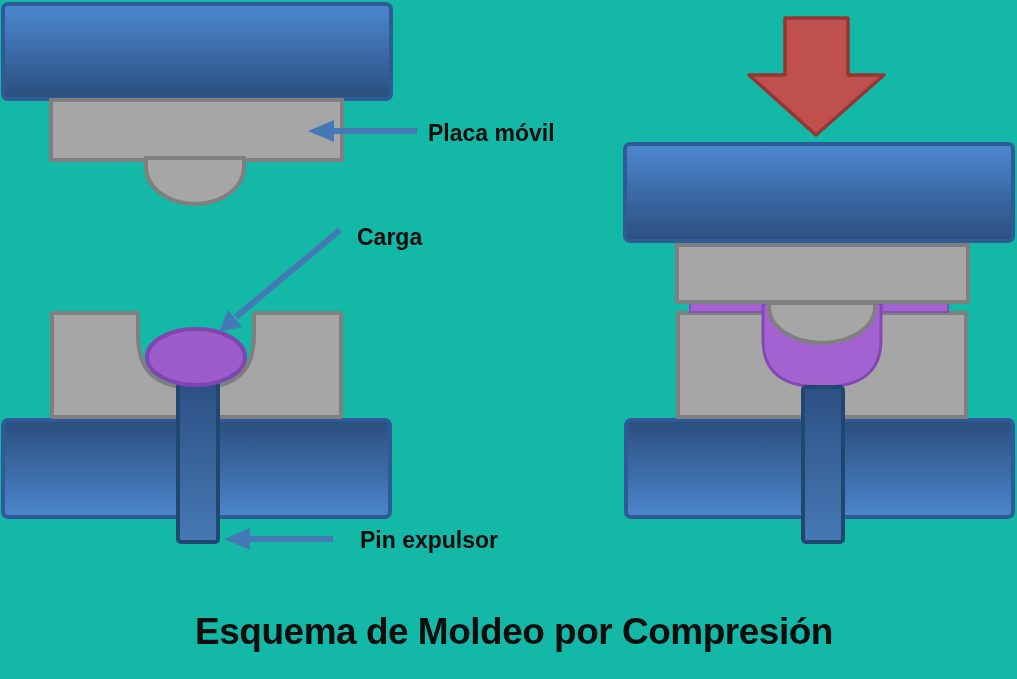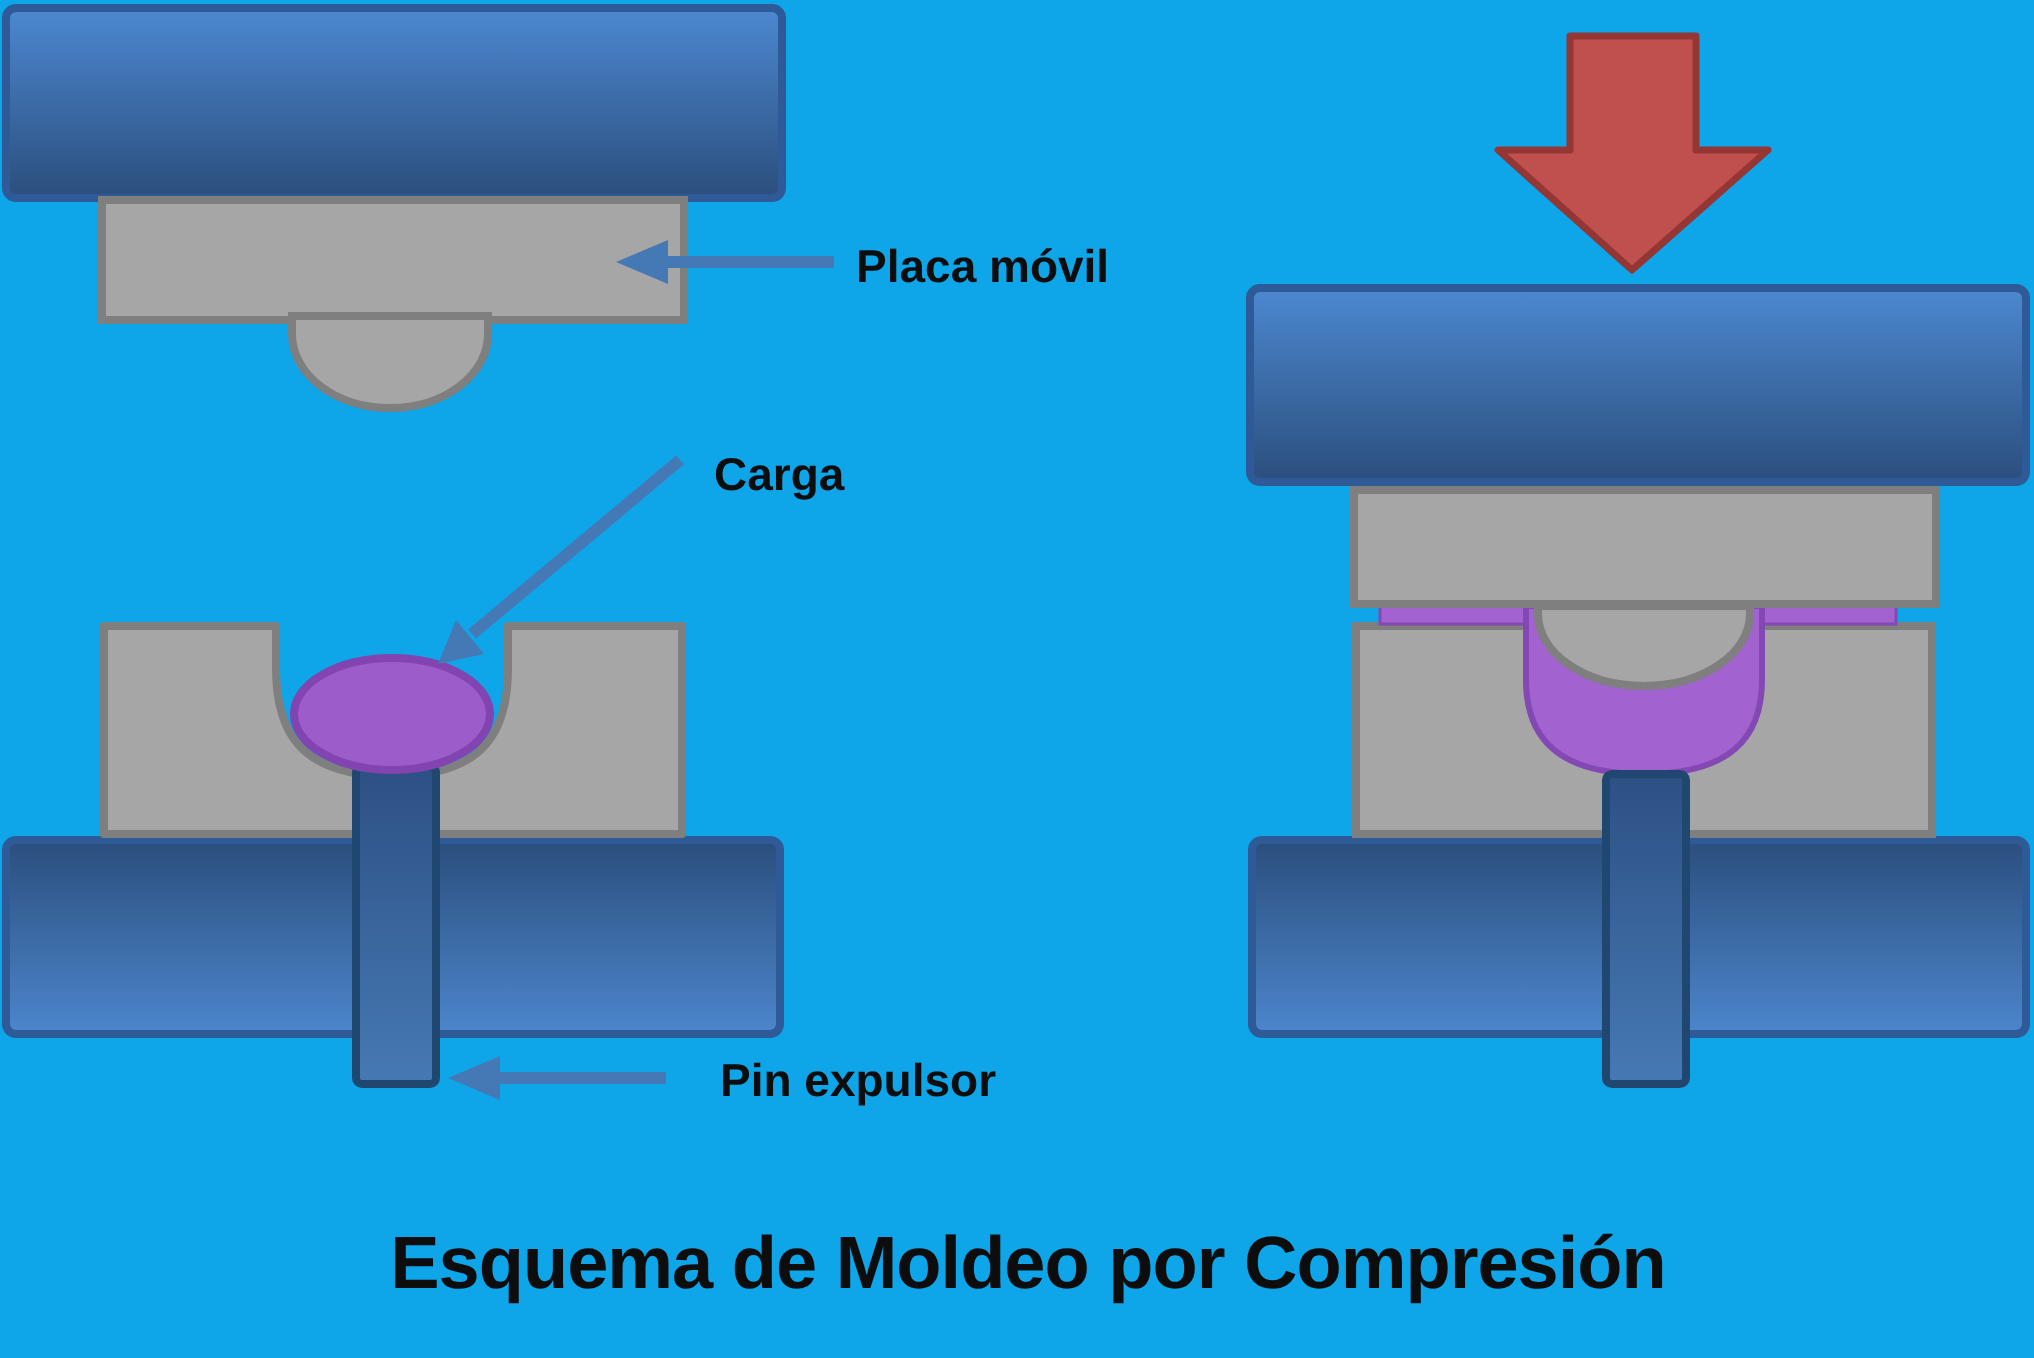--- a/index.html
+++ b/index.html
@@ -1,19 +1,19 @@
 <!DOCTYPE html>
 <html><head>
 <meta charset="utf-8">
 <style>
   html,body{margin:0;padding:0;background:#ffffff;}
   .canvas{
     position:relative;
     width:1017px;height:679px;
-    background:#0ea5e9;
+    background:#14b8a6;
     font-family:"Liberation Sans", sans-serif;
     overflow:hidden;
   }
   svg text{
     font-family:"Liberation Sans", sans-serif;
     font-weight:bold;
     fill:#0d0d0d;
   }
   .callout-label{font-size:23px;}
   .title-label{font-size:37px;letter-spacing:-0.5px;}

